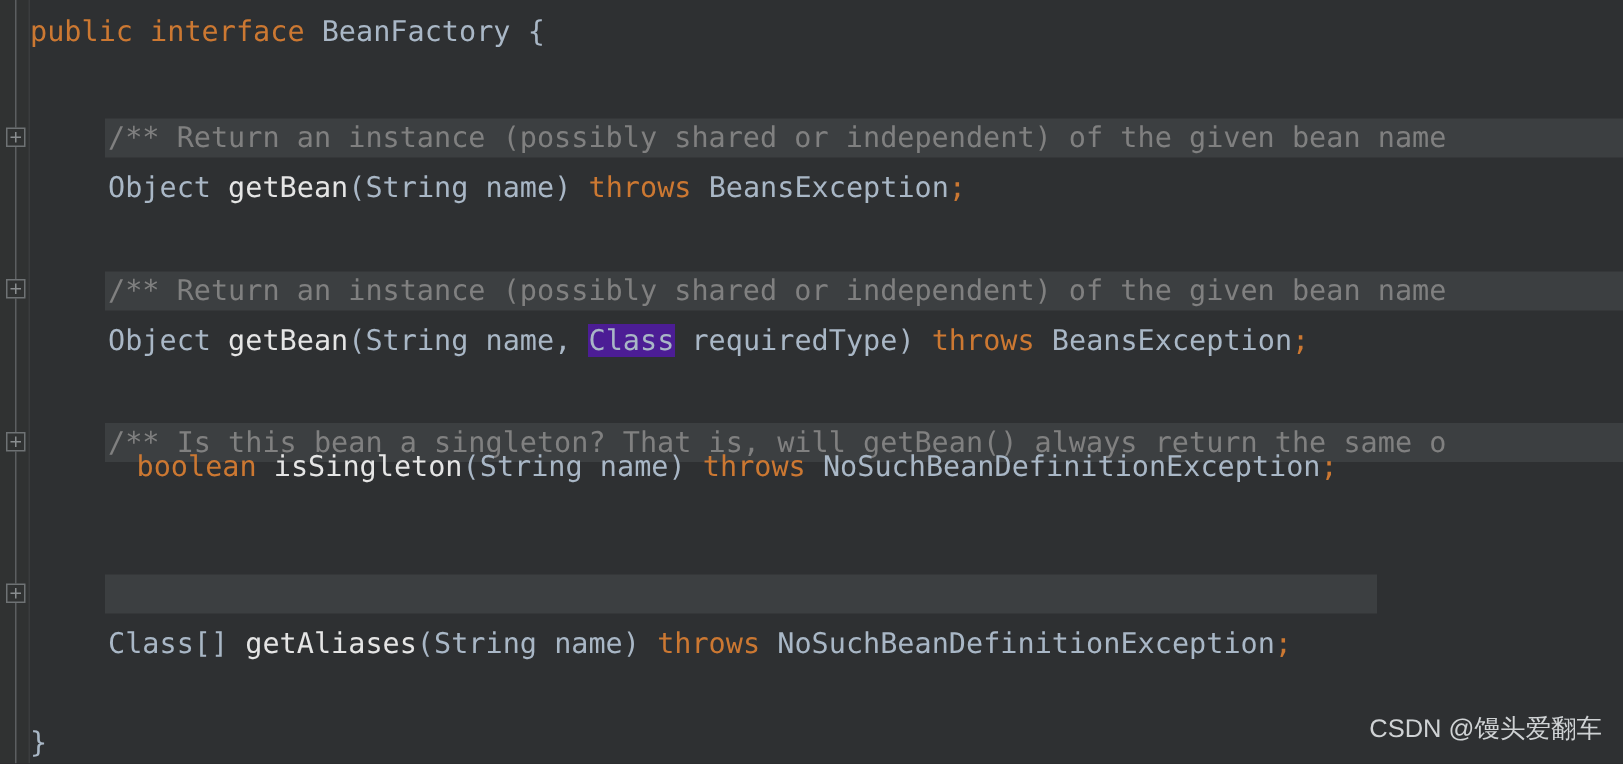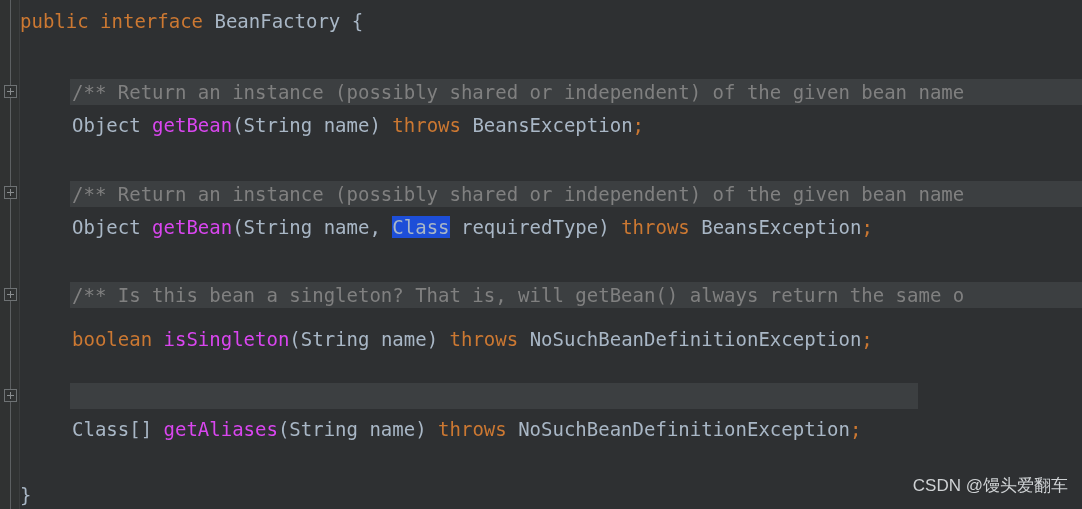--- a/index.html
+++ b/index.html
@@ -98,27 +98,27 @@
   .comment-band {
     position: absolute;
     height: 26px;
     background: #3c3f41;
     z-index: 1;
   }
 
   
   .kw      { color: #cc7832; }
   .ident   { color: #a9b7c6; }
-  .method  { color: #d946ef; }
+  .method  { color: #e5e5e5; }
   .punc    { color: #a9b7c6; }
   .semi    { color: #cc7832; }
   .comment { color: #808080; }
   .hl-ident {
     color: #a9b7c6;
-    background: #1d4ed8;
+    background: #4c1d95;
   }
 
   
   #watermark {
     position: absolute;
     right: 14px;
     bottom: 12px;
     font-family: Liberation Sans, sans-serif;
     font-size: 17px;
     color: #cfd2d4;
@@ -134,21 +134,21 @@
   <div id="code">
       <div class="line" style="top: 4px; padding-left: 20px;"><span class="txt kw">public interface </span><span class="txt ident">BeanFactory</span><span class="txt punc"> {</span></div>
       <div class="comment-band" style="left: 70px; top: 79px; width: 1012px;"></div>
       <div class="line" style="top: 75px; padding-left: 72px;"><span class="txt comment">/** Return an instance (possibly shared or independent) of the given bean name</span></div>
       <div class="line" style="top: 108px; padding-left: 72px;"><span class="txt ident">Object </span><span class="txt method">getBean</span><span class="txt punc">(</span><span class="txt ident">String name</span><span class="txt punc">) </span><span class="txt kw">throws </span><span class="txt ident">BeansException</span><span class="txt semi">;</span></div>
       <div class="comment-band" style="left: 70px; top: 181px; width: 1012px;"></div>
       <div class="line" style="top: 177px; padding-left: 72px;"><span class="txt comment">/** Return an instance (possibly shared or independent) of the given bean name</span></div>
       <div class="line" style="top: 210px; padding-left: 72px;"><span class="txt ident">Object </span><span class="txt method">getBean</span><span class="txt punc">(</span><span class="txt ident">String name, </span><span class="txt hl-ident">Class</span><span class="txt ident"> requiredType</span><span class="txt punc">) </span><span class="txt kw">throws </span><span class="txt ident">BeansException</span><span class="txt semi">;</span></div>
       <div class="comment-band" style="left: 70px; top: 282px; width: 1012px;"></div>
       <div class="line" style="top: 278px; padding-left: 72px; text-align: center;"><span class="txt comment">/** Is this bean a singleton? That is, will getBean() always return the same o</span></div>
-      <div class="line" style="top: 322px; padding-left: 72px;"><span class="txt kw">boolean </span><span class="txt method">isSingleton</span><span class="txt punc">(</span><span class="txt ident">String name</span><span class="txt punc">) </span><span class="txt kw">throws </span><span class="txt ident">NoSuchBeanDefinitionException</span><span class="txt semi">;</span></div>
+      <div class="line" style="top: 294px; padding-left: 91px;"><span class="txt kw">boolean </span><span class="txt method">isSingleton</span><span class="txt punc">(</span><span class="txt ident">String name</span><span class="txt punc">) </span><span class="txt kw">throws </span><span class="txt ident">NoSuchBeanDefinitionException</span><span class="txt semi">;</span></div>
       <div class="comment-band" style="left: 70px; top: 383px; width: 848px;"></div>
       <div class="line" style="top: 412px; padding-left: 72px;"><span class="txt ident">Class[] </span><span class="txt method">getAliases</span><span class="txt punc">(</span><span class="txt ident">String name</span><span class="txt punc">) </span><span class="txt kw">throws </span><span class="txt ident">NoSuchBeanDefinitionException</span><span class="txt semi">;</span></div>
       <div class="line" style="top: 478px; padding-left: 20px;"><span class="txt punc">}</span></div>
     </div>
 
   <div id="gutter"></div>
   <div id="gutter-edge"></div>
   <div id="fold-rail"></div>
   <div id="fold-markers">
       <div class="fold-box" style="top: 85px;"></div>

